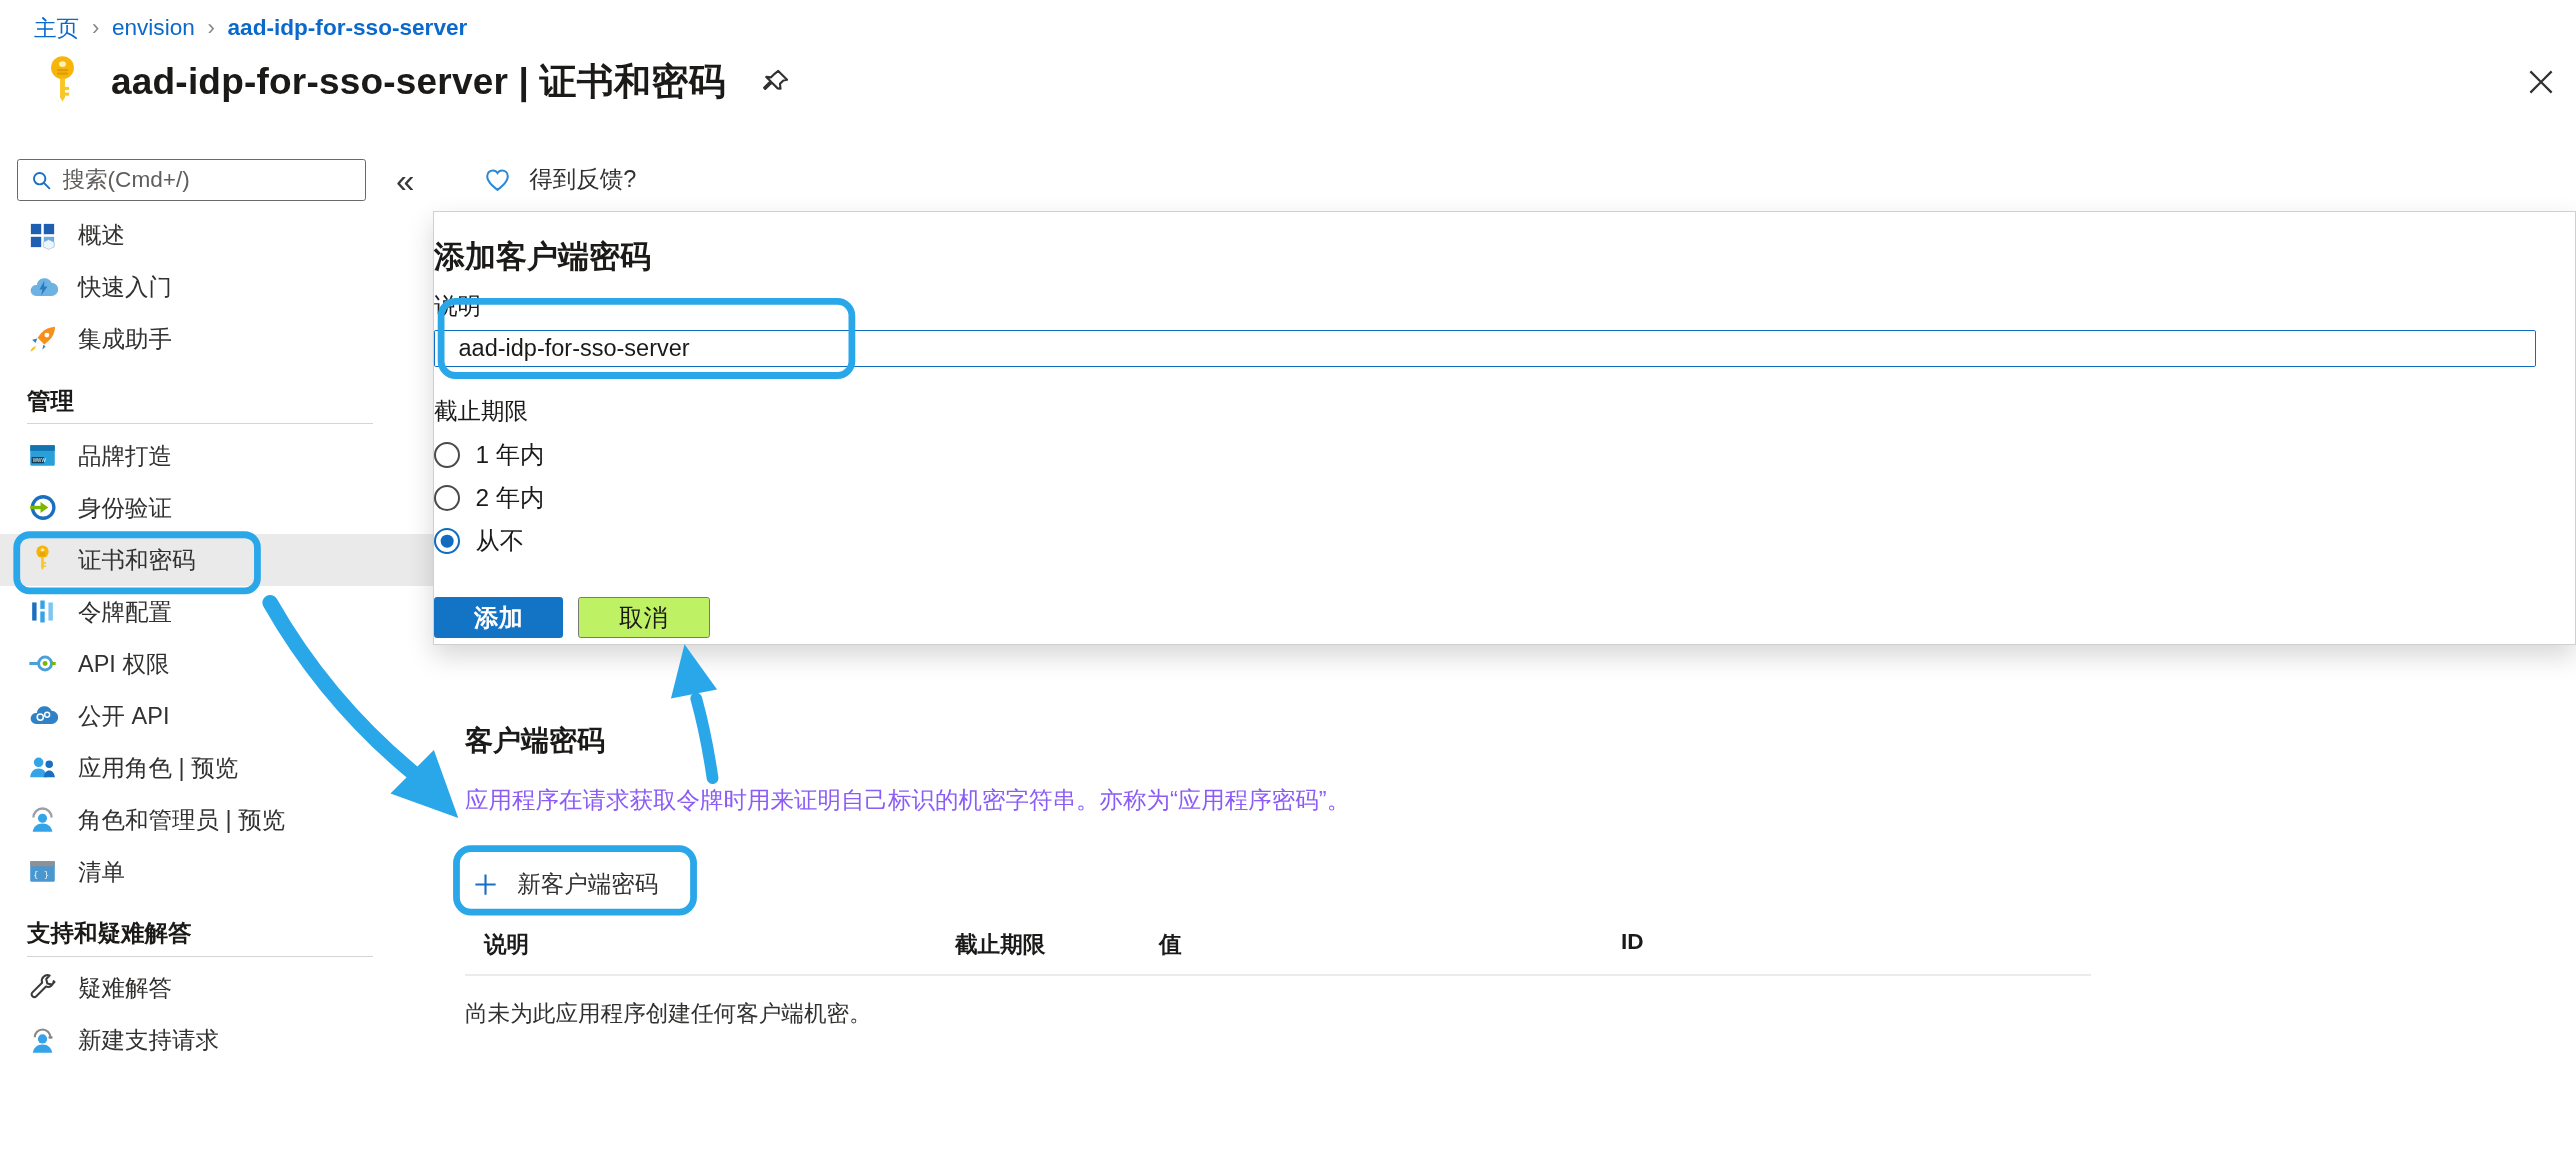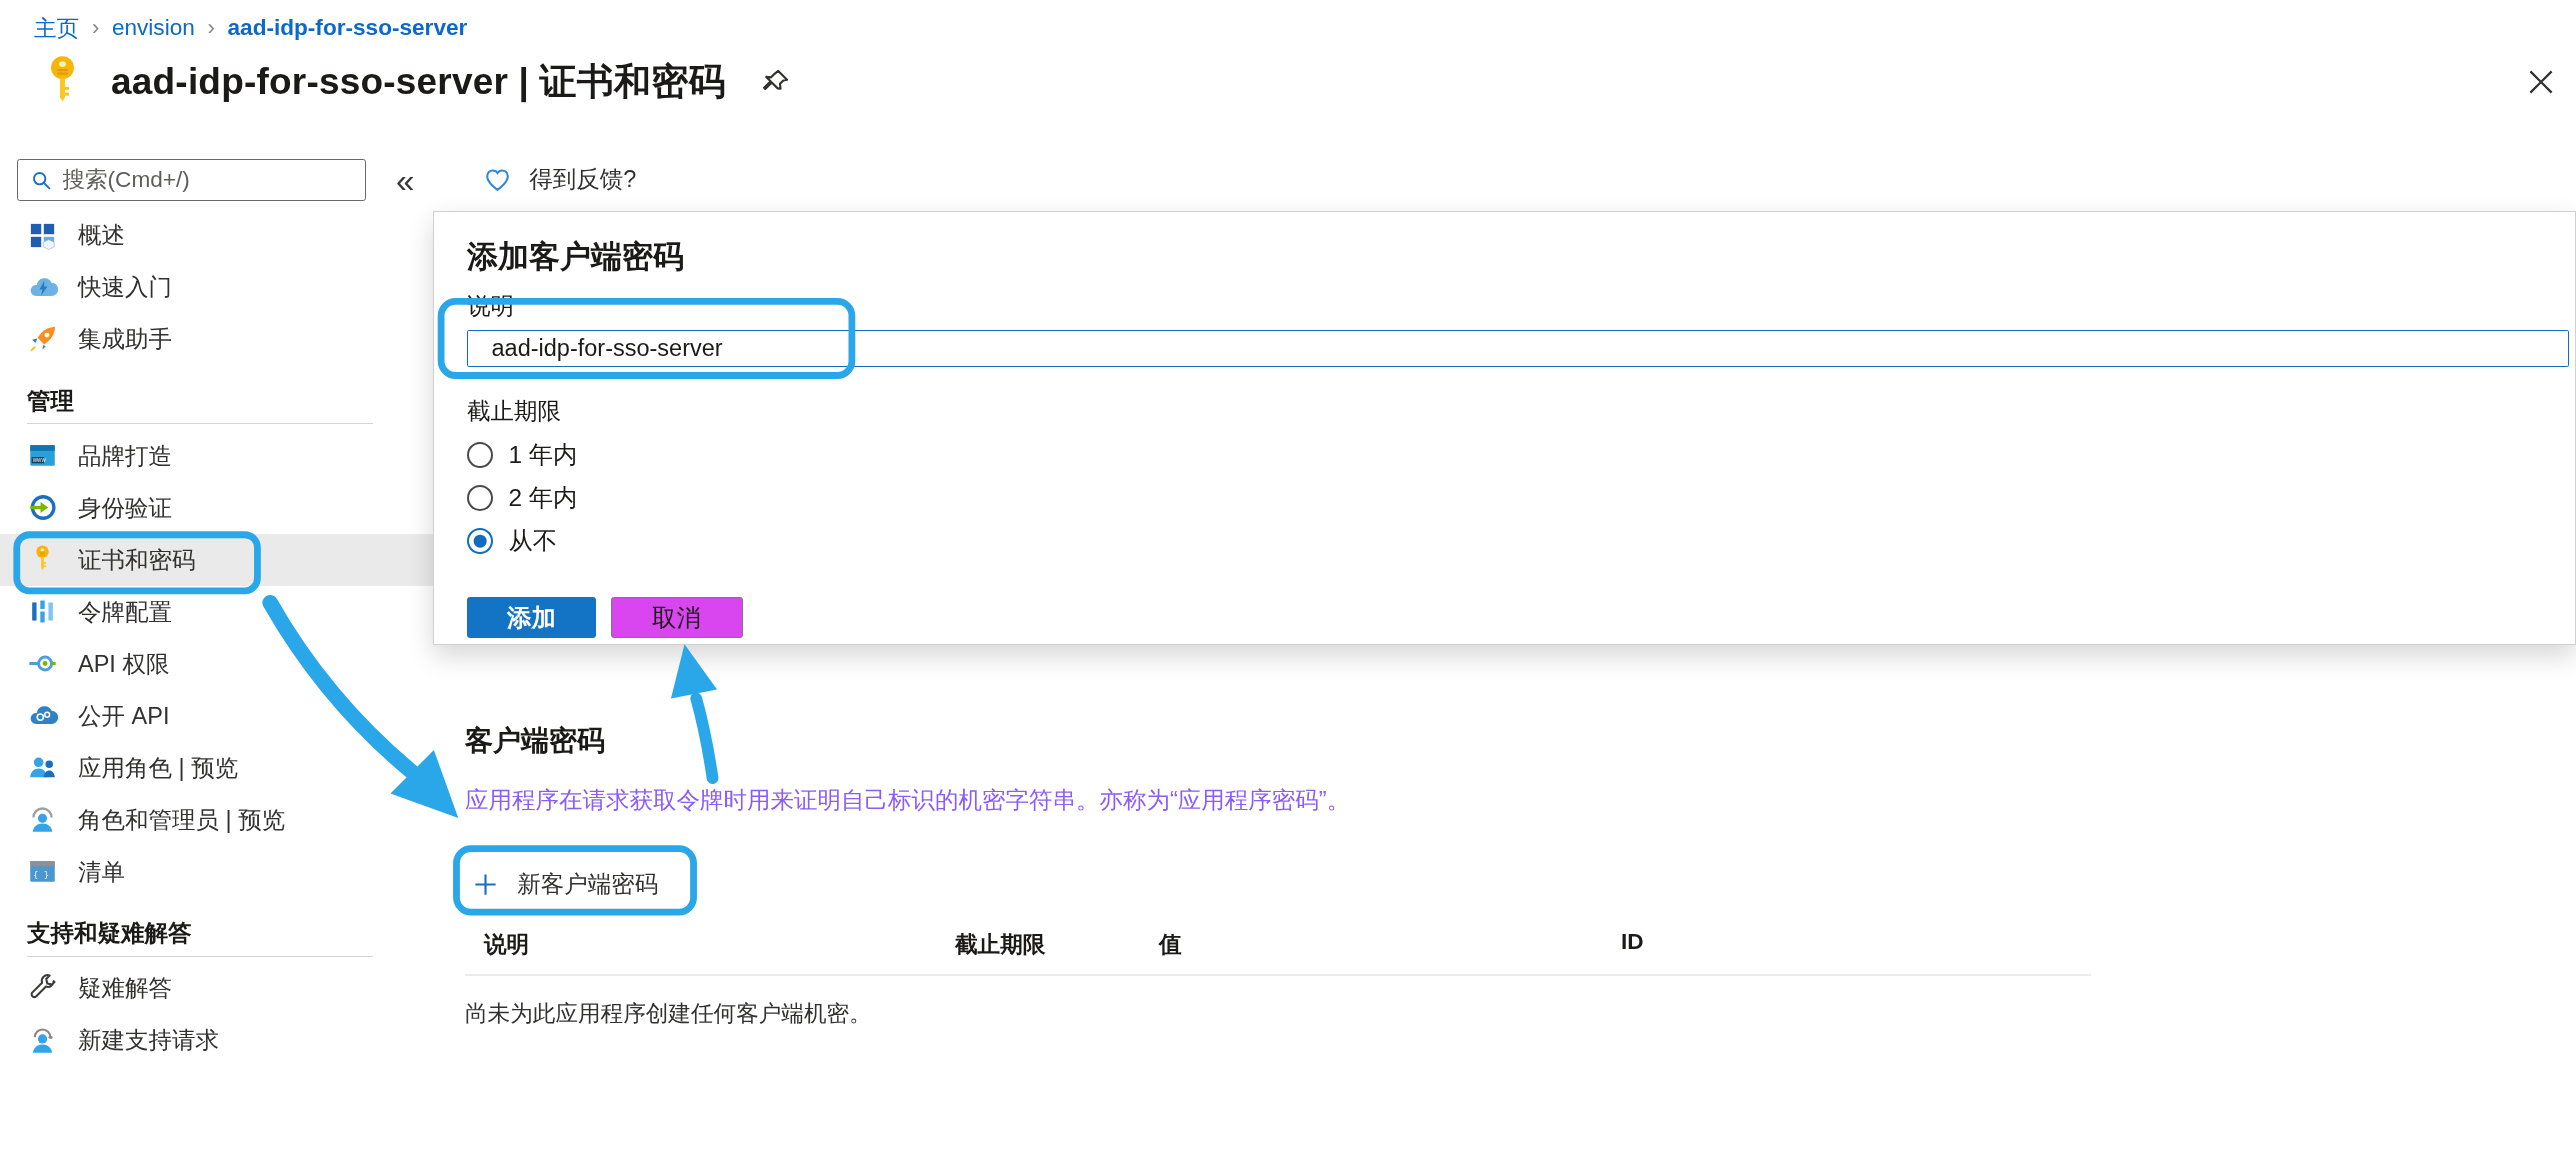--- a/index.html
+++ b/index.html
@@ -44,38 +44,38 @@
     font-size:23.5px;font-weight:700;color:#1b1a19;}
   .nav-divider{height:0.9px;background:#d6d4d2;margin:1.8px 0 5.4px 27px;width:346px;}
 
   
   .feedback{position:absolute;left:482px;top:163px;display:flex;align-items:center;gap:16.3px;cursor:pointer;}
   .feedback svg{width:31px;height:29px;}
   .feedback-label{font-size:23.5px;color:#323130;}
 
   
   .dialog{position:absolute;left:433px;top:211px;width:2143px;height:434px;background:#fff;
-    border:0.9px solid #d2d0ce;box-shadow:0 11px 25px rgba(0,0,0,.16);z-index:10;padding-left:33px;}
+    border:0.9px solid #d2d0ce;box-shadow:0 11px 25px rgba(0,0,0,.16);z-index:10;}
   .dlg-title{margin-top:23.5px;font-size:31px;font-weight:700;color:#1b1a19;}
   .dlg-label{margin-top:12.7px;font-size:23.5px;color:#1b1a19;}
   .dlg-input{margin-top:8.1px;display:block;width:2102px;height:37px;border:1.8px solid var(--accent);
     border-radius:1.8px;font-size:23.5px;font-family:inherit;color:#1b1a19;padding:0 23.5px;outline:none;}
   .dlg-label2{margin-top:28px;font-size:23.5px;color:#1b1a19;}
   .radio-group{margin-top:11px;display:flex;flex-direction:column;gap:9px;}
   .radio-row{display:flex;align-items:center;gap:15.4px;height:34px;cursor:pointer;}
   .radio{width:26px;height:26px;border:2.3px solid #4a4a4a;border-radius:50%;position:relative;flex:none;}
   .radio.checked{border-color:var(--accent);}
   .radio.checked::after{content:"";position:absolute;left:50%;top:50%;width:12.7px;height:12.7px;
     transform:translate(-50%,-50%);border-radius:50%;background:var(--accent);}
   .radio-label{font-size:24.4px;color:#1b1a19;}
   .dlg-buttons{margin-top:39px;display:flex;gap:14.5px;}
   .btn{height:41px;font-size:24.4px;font-family:Liberation Sans, sans-serif;border-radius:2.7px;cursor:pointer;
     display:flex;align-items:center;justify-content:center;}
   .btn-primary{width:129px;background:var(--btn);color:#fff;border:0.9px solid var(--btn);font-weight:700;}
-  .btn-secondary{width:132px;background:#d946ef;color:#1b1a19;border:1.8px solid #7b7977;}
+  .btn-secondary{width:132px;background:#bef264;color:#1b1a19;border:1.8px solid #7b7977;}
 
   
   .content{position:absolute;left:465px;top:722px;width:1656px;}
   .content-heading{font-size:28px;font-weight:700;color:#1b1a19;}
   .content-desc{margin-top:24.4px;font-size:23.5px;color:#8b5cf6;}
   .new-secret{margin-top:43px;display:inline-flex;align-items:center;gap:18px;cursor:pointer;
     padding:9px 12.7px 9px 7.2px;}
   .new-secret svg{width:27px;height:27px;}
   .new-secret-label{font-size:23.5px;color:#323130;}
   .table-header{margin-top:20px;display:flex;padding-left:19px;}

